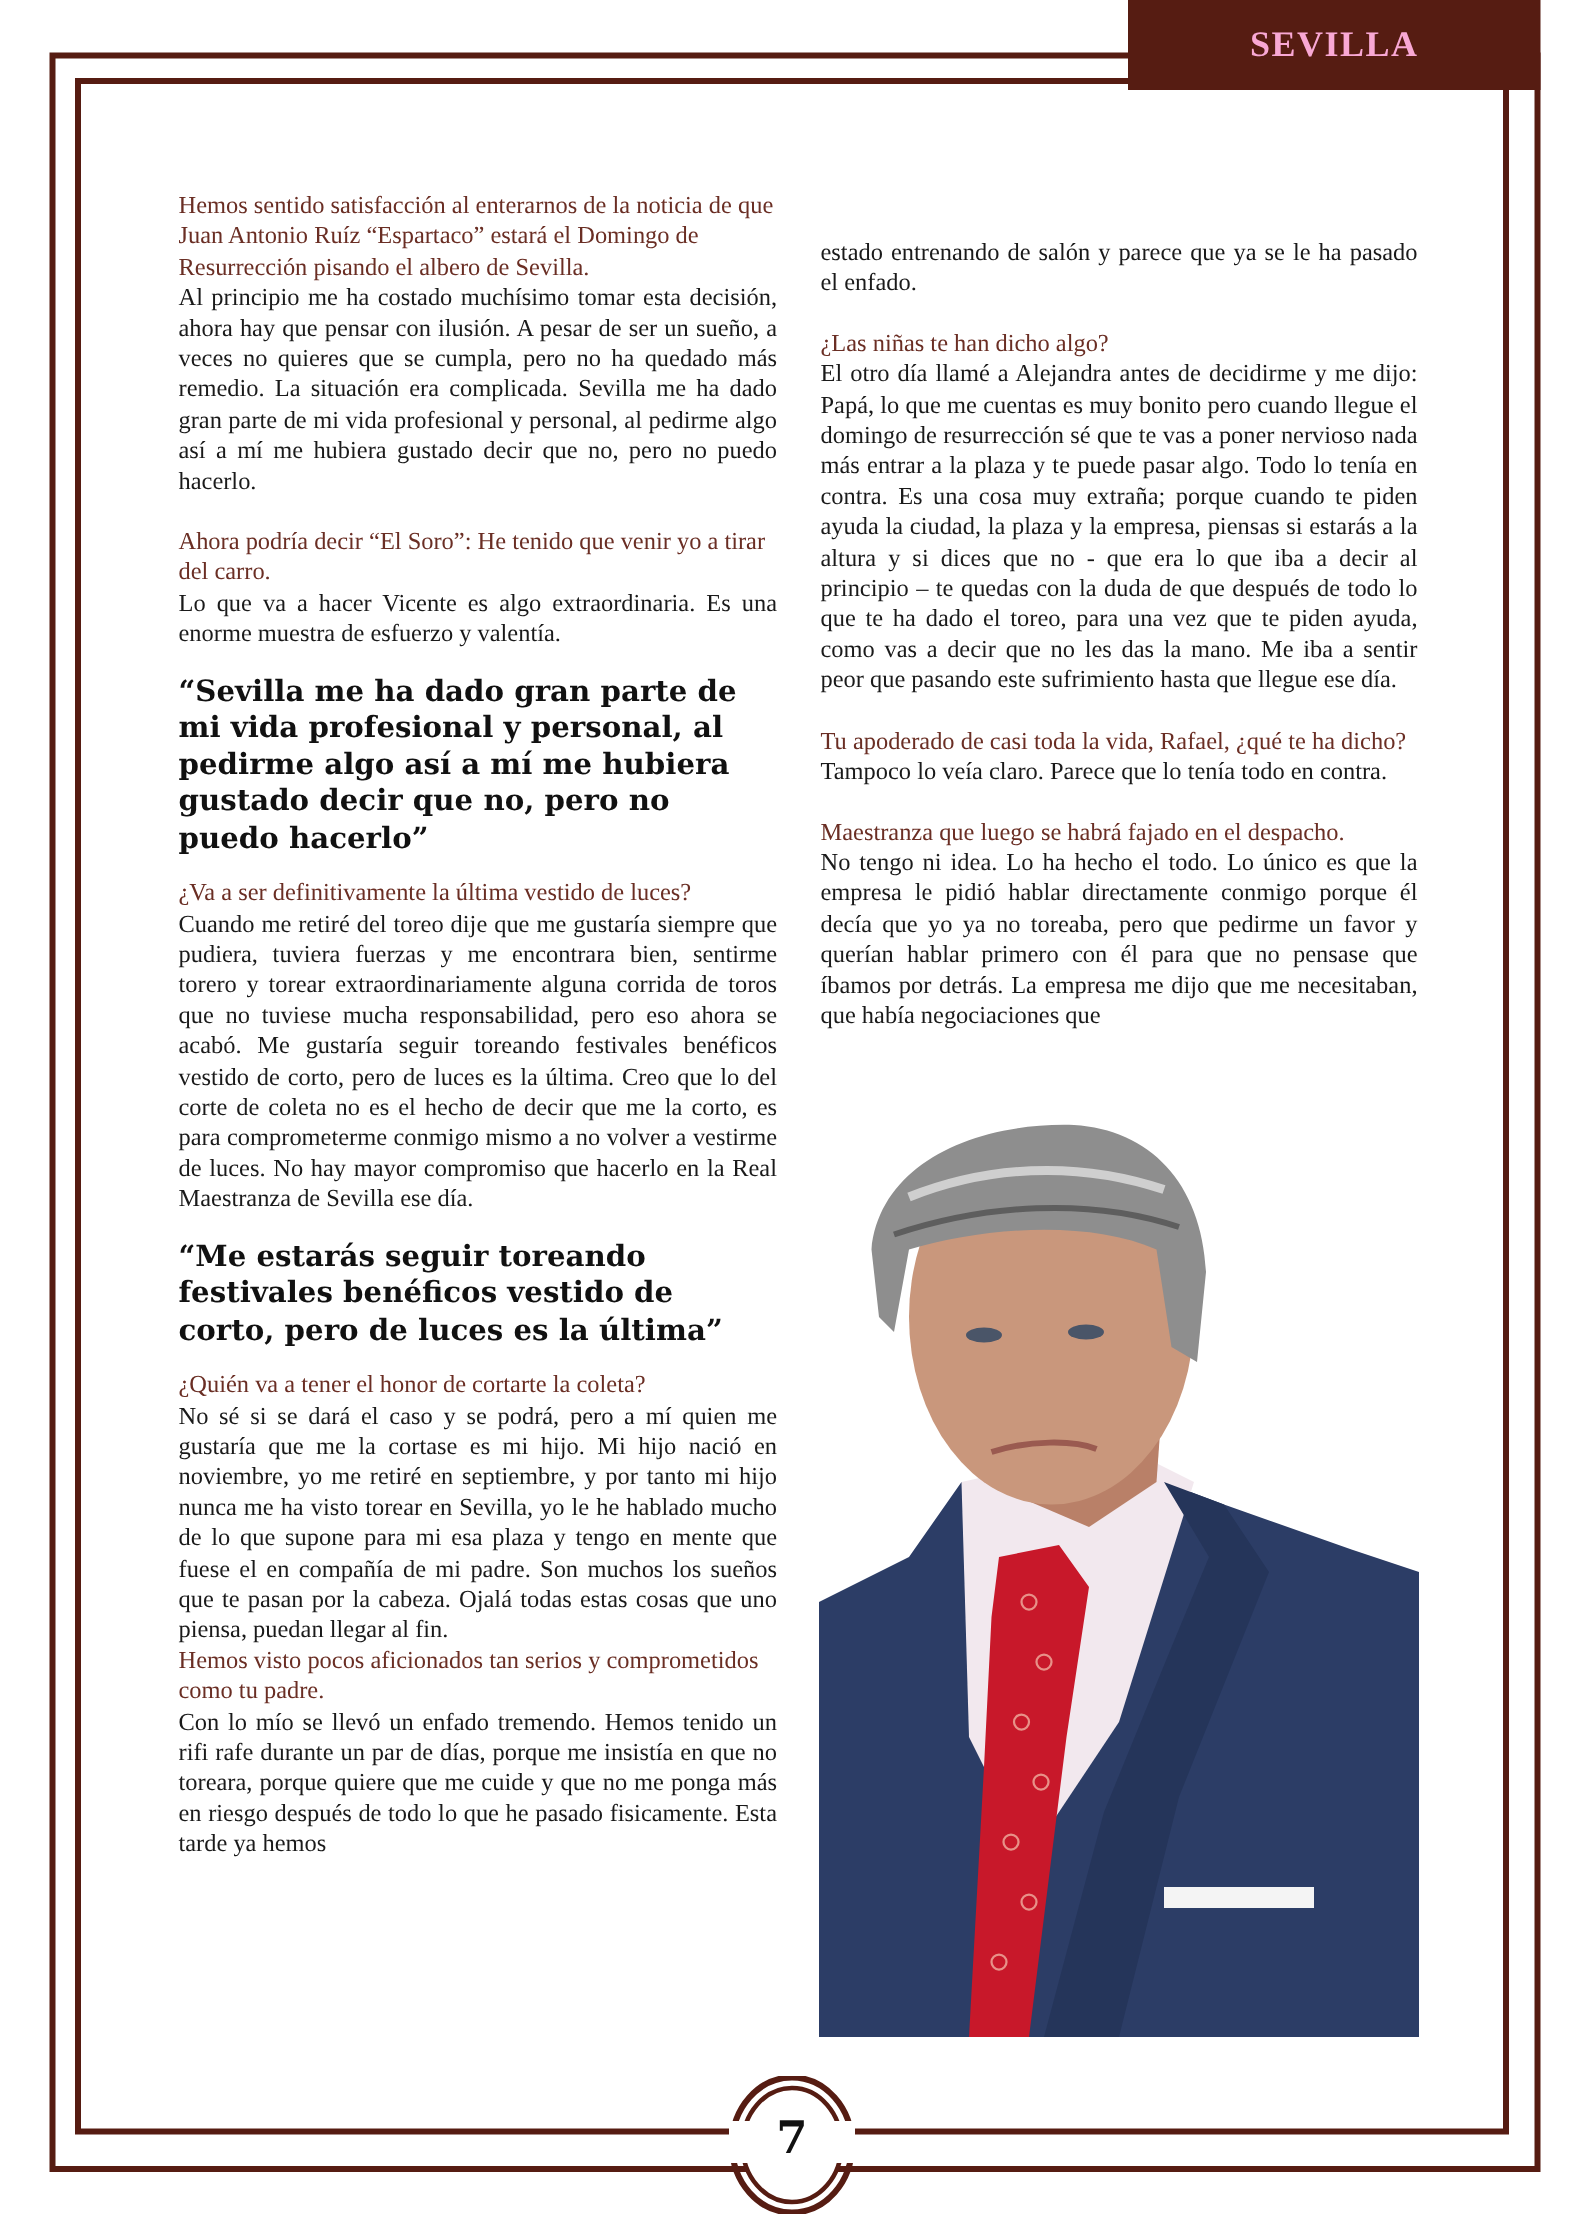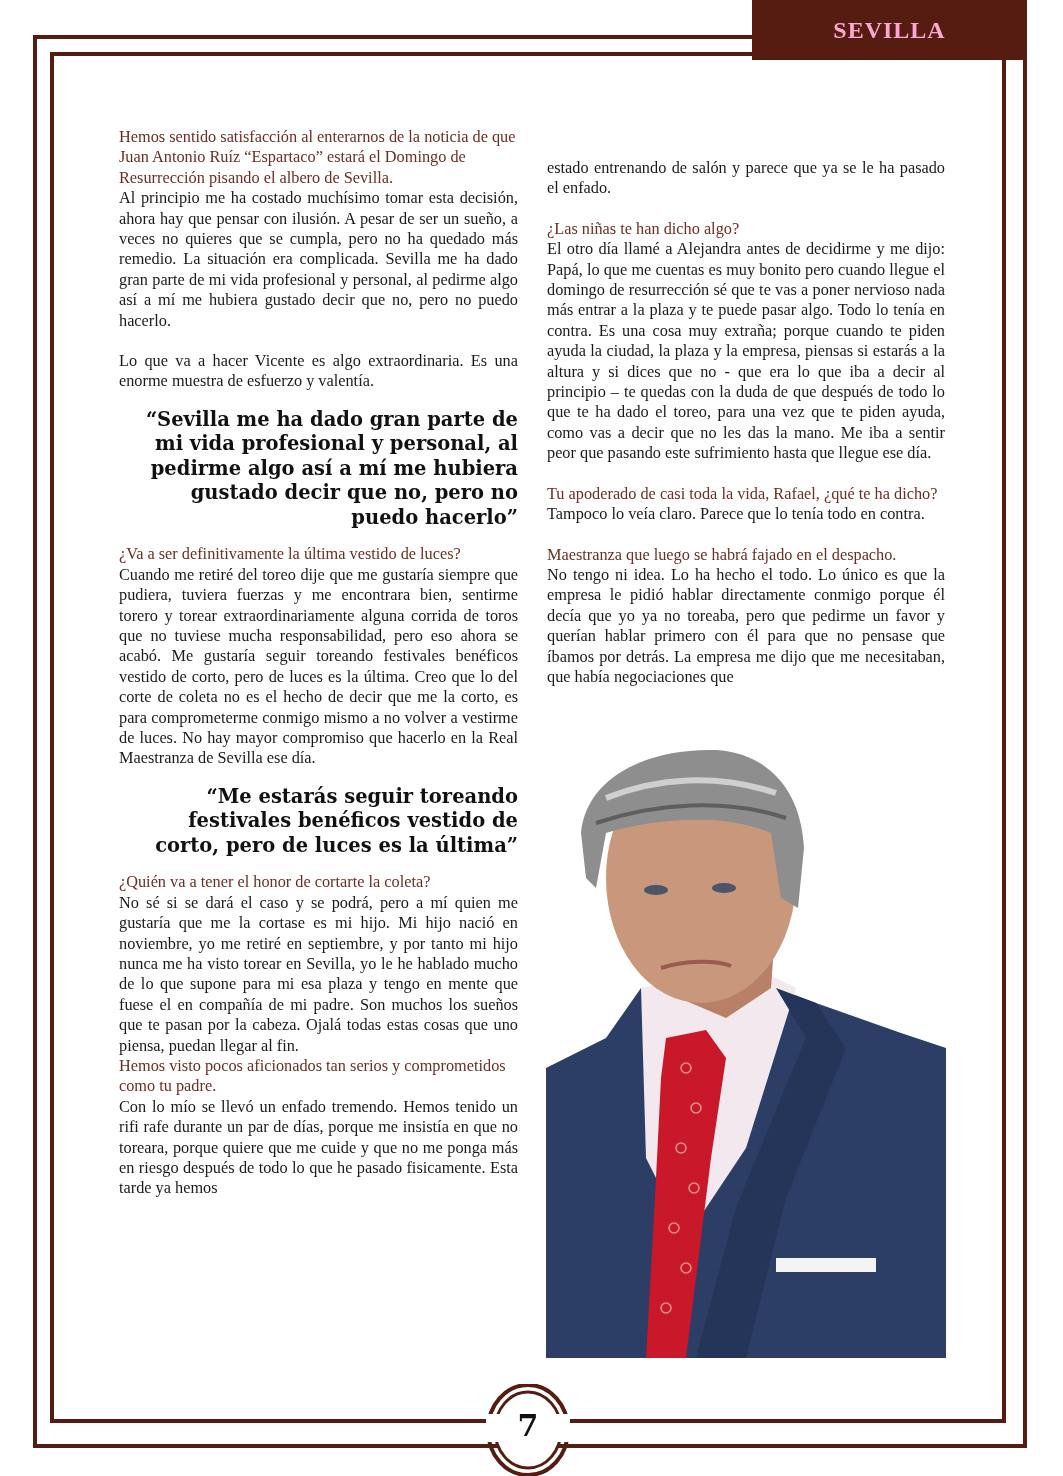--- a/index.html
+++ b/index.html
@@ -6,39 +6,40 @@
   body { width: 1063px; height: 1476px; position: relative; overflow: hidden; }
   .frame-outer { position: absolute; left: 33px; top: 35px; width: 986px; height: 1405px; border: 4px solid #561c12; box-sizing: content-box; }
   .frame-inner { position: absolute; left: 50px; top: 52px; width: 948px; height: 1363px; border: 4px solid #561c12; }
   .section-tab { position: absolute; left: 752px; top: 0; width: 275px; height: 60px; background: #561c12; display: flex; align-items: center; justify-content: center; }
   .section-tab span { color: #f9a8d4; font-family: Liberation Serif, serif; font-weight: bold; font-size: 24px; letter-spacing: 1px; }
   .col { position: absolute; font-family: "Liberation Serif", serif; font-size: 16.3px; line-height: 20.4px; color: #1a1a1a; text-align: justify; }
   .col-left { left: 119px; top: 115px; width: 399px; margin-top: 12px; }
   .col-right { left: 547px; top: 117px; width: 398px; margin-top: 41px; }
   .q { color: #6a2e24; text-align: left; }
   .gap { height: 20px; }
-  .pull { font-family: "DejaVu Serif", serif; font-weight: bold; font-size: 19.5px; line-height: 24.5px; color: #111; text-align: right; margin: 16px 0 14px 0; }
+  .pull { font-family: "DejaVu Serif", serif; font-weight: bold; font-size: 19.5px; line-height: 24.5px; color: #111; text-align: left; margin: 16px 0 14px 0; }
   .photo { position: absolute; left: 546px; top: 738px; width: 400px; height: 620px; }
   .page-num-wrap { position: absolute; left: 486px; top: 1384px; width: 84px; height: 92px; }
   .page-num { position: absolute; left: 0; width: 84px; top: 24px; text-align: center; font-family: "DejaVu Serif", serif; font-weight: bold; font-size: 30px; color: #111; }
 </style>
 </head>
 <body>
 
 <div class="frame-outer"></div>
 <div class="frame-inner"></div>
 
 <div class="section-tab">
   <span>SEVILLA</span>
 </div>
 
 <div class="col col-left">
   <div class="q">Hemos sentido satisfacción al enterarnos de la noticia de que Juan Antonio Ruíz “Espartaco” estará el Domingo de Resurrección pisando el albero de Sevilla.</div>
   <div>Al principio me ha costado muchísimo tomar esta decisión, ahora hay que pensar con ilusión. A pesar de ser un sueño, a veces no quieres que se cumpla, pero no ha quedado más remedio. La situación era complicada. Sevilla me ha dado gran parte de mi vida profesional y personal, al pedirme algo así a mí me hubiera gustado decir que no, pero no puedo hacerlo.</div>
   <div class="gap"></div>
+  <div class="q">Ahora podría decir “El Soro”: He tenido que venir yo a tirar del carro.</div>
   <div>Lo que va a hacer Vicente es algo extraordinaria. Es una enorme muestra de esfuerzo y valentía.</div>
   <div class="pull">“Sevilla me ha dado gran parte de mi vida profesional y personal, al pedirme algo así a mí me hubiera gustado decir que no, pero no puedo hacerlo”</div>
   <div class="q">¿Va a ser definitivamente la última vestido de luces?</div>
   <div>Cuando me retiré del toreo dije que me gustaría siempre que pudiera, tuviera fuerzas y me encontrara bien, sentirme torero y torear extraordinariamente alguna corrida de toros que no tuviese mucha responsabilidad, pero eso ahora se acabó. Me gustaría seguir toreando festivales benéficos vestido de corto, pero de luces es la última. Creo que lo del corte de coleta no es el hecho de decir que me la corto, es para comprometerme conmigo mismo a no volver a vestirme de luces. No hay mayor compromiso que hacerlo en la Real Maestranza de Sevilla ese día.</div>
   <div class="pull">“Me estarás seguir toreando festivales benéficos vestido de corto, pero de luces es la última”</div>
   <div class="q">¿Quién va a tener el honor de cortarte la coleta?</div>
   <div>No sé si se dará el caso y se podrá, pero a mí quien me gustaría que me la cortase es mi hijo. Mi hijo nació en noviembre, yo me retiré en septiembre, y por tanto mi hijo nunca me ha visto torear en Sevilla, yo le he hablado mucho de lo que supone para mi esa plaza y tengo en mente que fuese el en compañía de mi padre. Son muchos los sueños que te pasan por la cabeza. Ojalá todas estas cosas que uno piensa, puedan llegar al fin.</div>
   <div class="q">Hemos visto pocos aficionados tan serios y comprometidos como tu padre.</div>
   <div>Con lo mío se llevó un enfado tremendo. Hemos tenido un rifi rafe durante un par de días, porque me insistía en que no toreara, porque quiere que me cuide y que no me ponga más en riesgo después de todo lo que he pasado fisicamente. Esta tarde ya hemos</div>
 </div>

